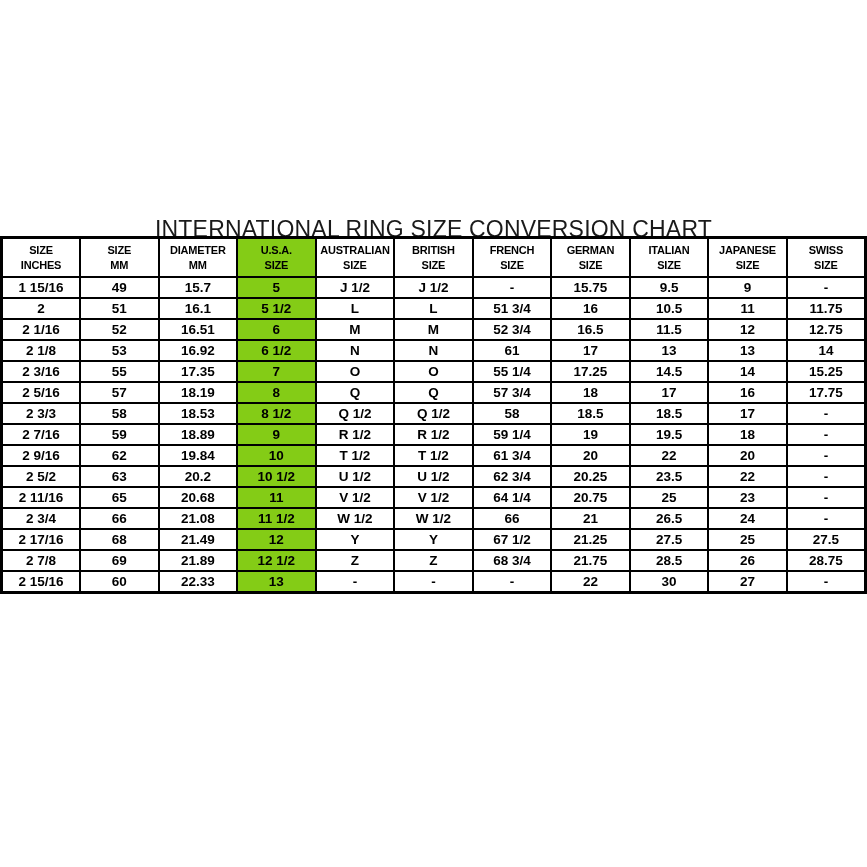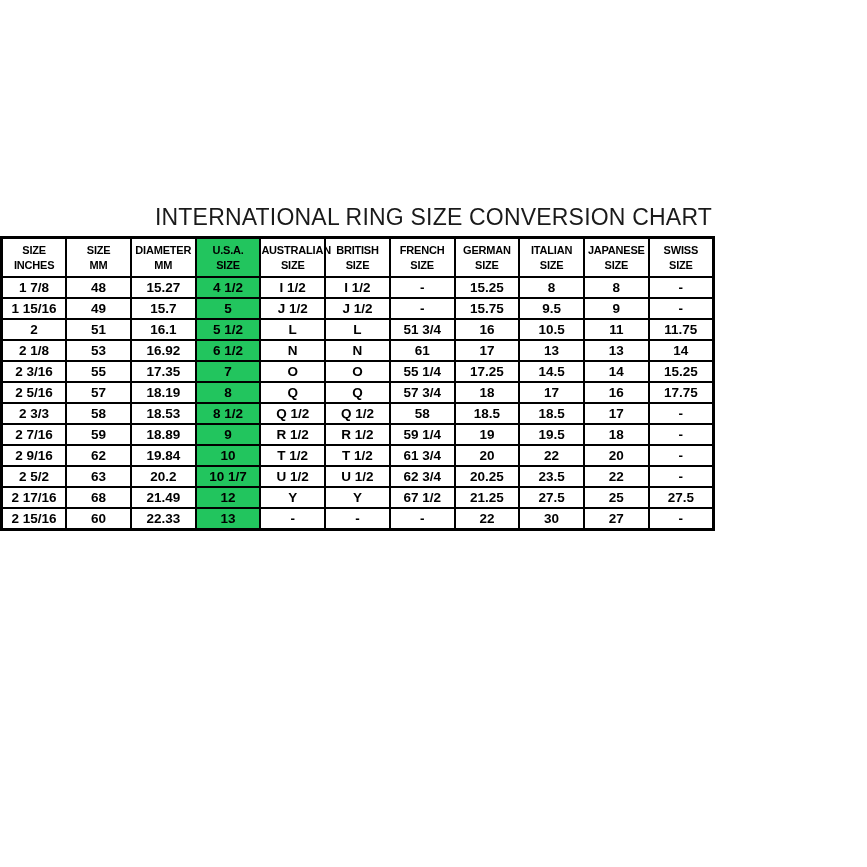--- a/index.html
+++ b/index.html
@@ -11,35 +11,35 @@
     position: relative;
     width: 867px;
     height: 867px;
     background: #ffffff;
     font-family: "Liberation Sans", sans-serif;
     color: #000000;
     overflow: hidden;
   }
   .title {
     position: absolute;
-    top: 204px;
+    top: 216px;
     left: 0;
     width: 100%;
     margin: 0;
     text-align: center;
     font-size: 23px;
     font-weight: 400;
     letter-spacing: 0.2px;
     color: #1a1a1a;
   }
   table.conversion-table {
     position: absolute;
     top: 236px;
     left: 0;
-    width: 715px;
+    width: 867px;
     border-collapse: collapse;
     table-layout: fixed;
     border: 3px solid #000000;
   }
   th, td {
     border: 2px solid #000000;
     text-align: center;
     vertical-align: middle;
     padding: 0;
     overflow: visible;
@@ -52,21 +52,21 @@
     white-space: pre-line;
     letter-spacing: -0.2px;
   }
   td {
     height: 19px;
     font-size: 13.5px;
     font-weight: 700;
     white-space: nowrap;
   }
   .hl {
-    background: #22c55e;
+    background: #84cc16;
   }
 </style>
 </head>
 <body>
 
 <div class="page">
   <h1 class="title">INTERNATIONAL RING SIZE CONVERSION CHART</h1>
 
   <table class="conversion-table">
     <thead>
@@ -90,33 +90,20 @@
           <th>ITALIAN
 SIZE</th>
           <th>JAPANESE
 SIZE</th>
           <th>SWISS
 SIZE</th>
         </tr>
     </thead>
     <tbody>
         <tr>
-          <td>1 7/8</td>
-          <td>48</td>
-          <td>15.27</td>
-          <td class="hl">4 1/2</td>
-          <td>I 1/2</td>
-          <td>I 1/2</td>
-          <td>-</td>
-          <td>15.25</td>
-          <td>8</td>
-          <td>8</td>
-          <td>-</td>
-        </tr>
-        <tr>
           <td>1 15/16</td>
           <td>49</td>
           <td>15.7</td>
           <td class="hl">5</td>
           <td>J 1/2</td>
           <td>J 1/2</td>
           <td>-</td>
           <td>15.75</td>
           <td>9.5</td>
           <td>9</td>
@@ -129,20 +116,33 @@
           <td class="hl">5 1/2</td>
           <td>L</td>
           <td>L</td>
           <td>51 3/4</td>
           <td>16</td>
           <td>10.5</td>
           <td>11</td>
           <td>11.75</td>
         </tr>
         <tr>
+          <td>2 1/16</td>
+          <td>52</td>
+          <td>16.51</td>
+          <td class="hl">6</td>
+          <td>M</td>
+          <td>M</td>
+          <td>52 3/4</td>
+          <td>16.5</td>
+          <td>11.5</td>
+          <td>12</td>
+          <td>12.75</td>
+        </tr>
+        <tr>
           <td>2 1/8</td>
           <td>53</td>
           <td>16.92</td>
           <td class="hl">6 1/2</td>
           <td>N</td>
           <td>N</td>
           <td>61</td>
           <td>17</td>
           <td>13</td>
           <td>13</td>
@@ -210,43 +210,82 @@
           <td>61 3/4</td>
           <td>20</td>
           <td>22</td>
           <td>20</td>
           <td>-</td>
         </tr>
         <tr>
           <td>2 5/2</td>
           <td>63</td>
           <td>20.2</td>
-          <td class="hl">10 1/7</td>
+          <td class="hl">10 1/2</td>
           <td>U 1/2</td>
           <td>U 1/2</td>
           <td>62 3/4</td>
           <td>20.25</td>
           <td>23.5</td>
           <td>22</td>
+          <td>-</td>
+        </tr>
+        <tr>
+          <td>2 11/16</td>
+          <td>65</td>
+          <td>20.68</td>
+          <td class="hl">11</td>
+          <td>V 1/2</td>
+          <td>V 1/2</td>
+          <td>64 1/4</td>
+          <td>20.75</td>
+          <td>25</td>
+          <td>23</td>
+          <td>-</td>
+        </tr>
+        <tr>
+          <td>2 3/4</td>
+          <td>66</td>
+          <td>21.08</td>
+          <td class="hl">11 1/2</td>
+          <td>W 1/2</td>
+          <td>W 1/2</td>
+          <td>66</td>
+          <td>21</td>
+          <td>26.5</td>
+          <td>24</td>
           <td>-</td>
         </tr>
         <tr>
           <td>2 17/16</td>
           <td>68</td>
           <td>21.49</td>
           <td class="hl">12</td>
           <td>Y</td>
           <td>Y</td>
           <td>67 1/2</td>
           <td>21.25</td>
           <td>27.5</td>
           <td>25</td>
           <td>27.5</td>
         </tr>
         <tr>
+          <td>2 7/8</td>
+          <td>69</td>
+          <td>21.89</td>
+          <td class="hl">12 1/2</td>
+          <td>Z</td>
+          <td>Z</td>
+          <td>68 3/4</td>
+          <td>21.75</td>
+          <td>28.5</td>
+          <td>26</td>
+          <td>28.75</td>
+        </tr>
+        <tr>
           <td>2 15/16</td>
           <td>60</td>
           <td>22.33</td>
           <td class="hl">13</td>
           <td>-</td>
           <td>-</td>
           <td>-</td>
           <td>22</td>
           <td>30</td>
           <td>27</td>

